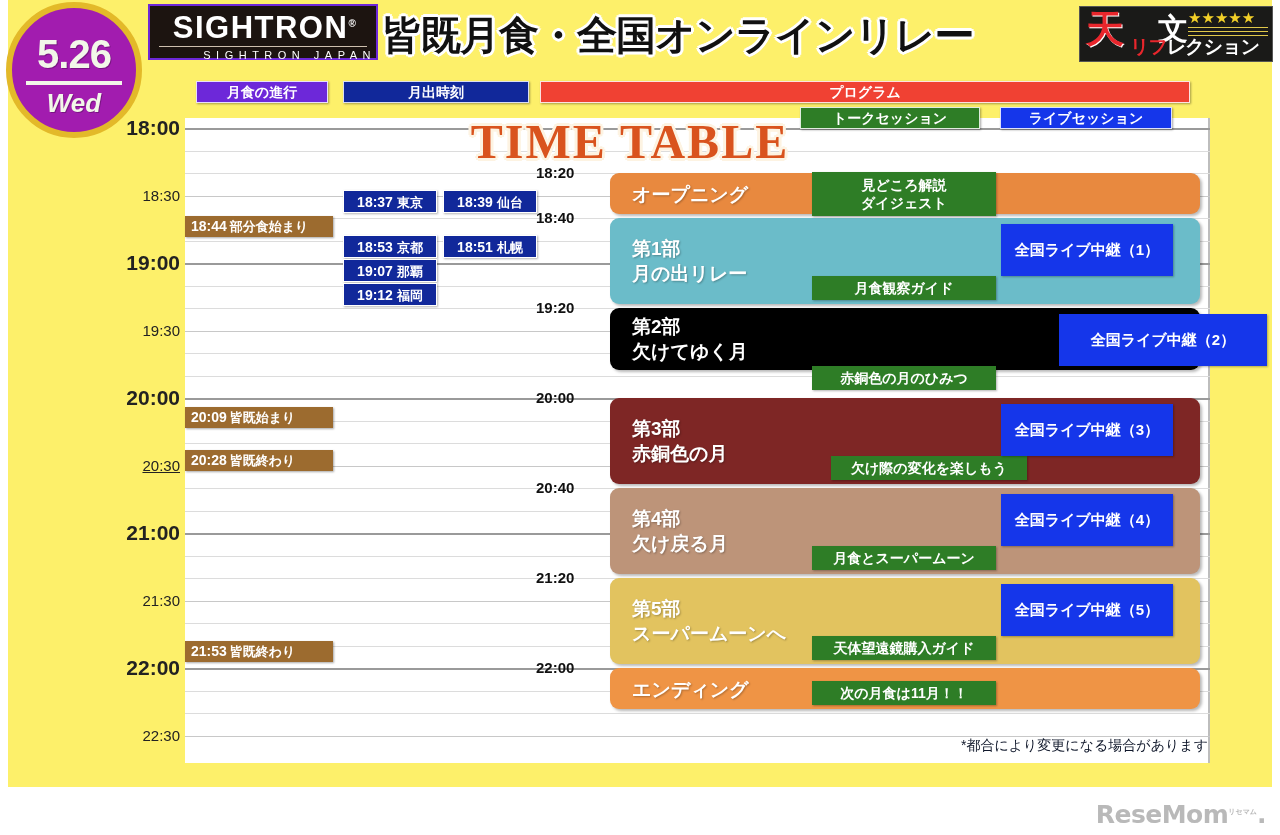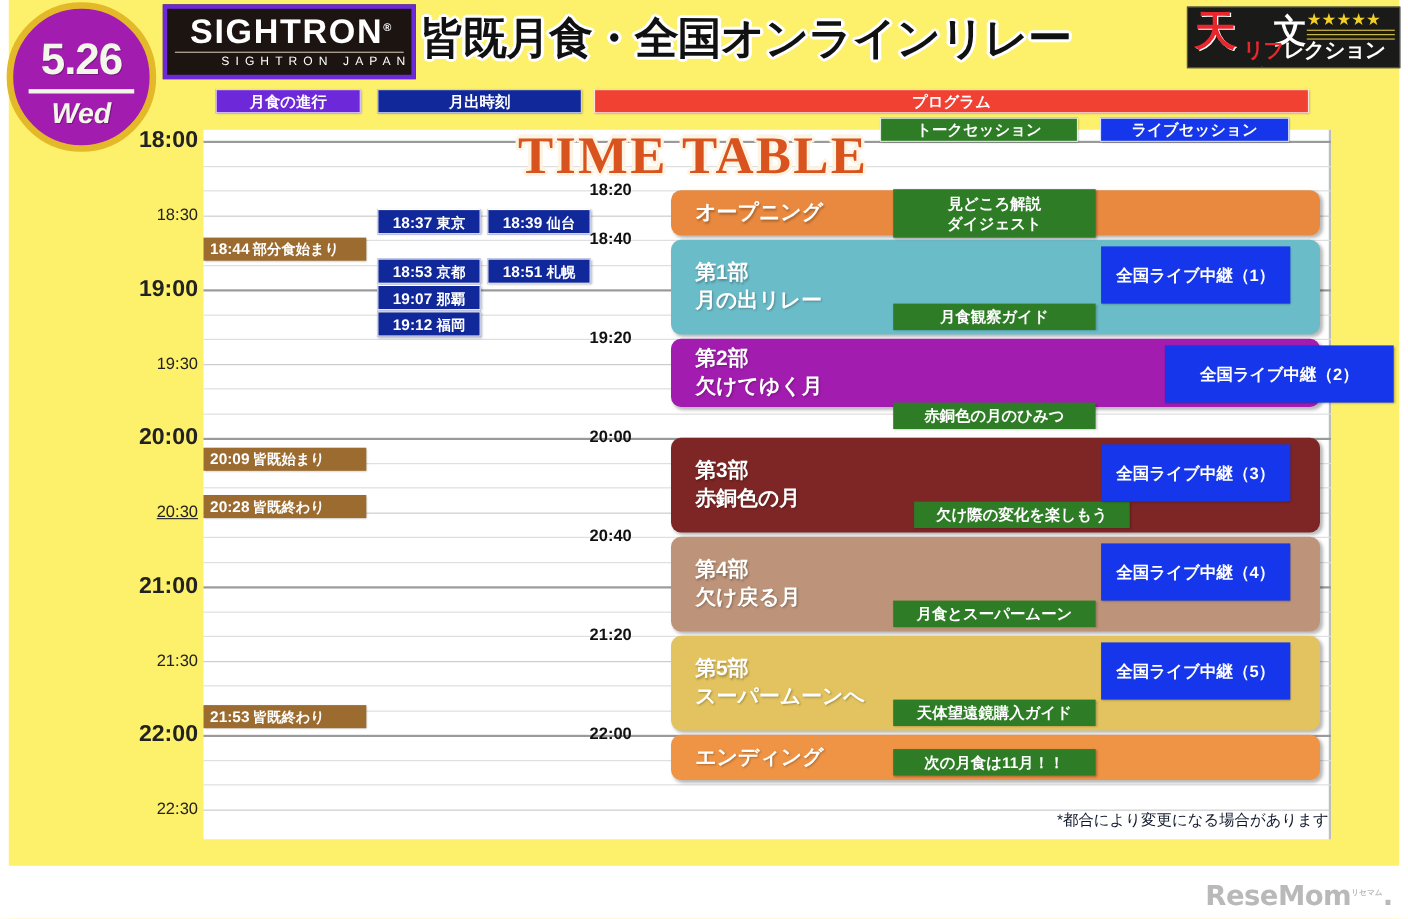--- a/index.html
+++ b/index.html
@@ -51,23 +51,23 @@
   }
   .date-badge .d-rule{
     width:96px; height:4px; background:#f2f7e9; margin:7px auto 5px auto;
   }
   .date-badge .d-dow{
     font-size:26px; font-weight:bold; font-style:italic; line-height:1;
     text-shadow:1px 1px 0 rgba(0,0,0,.25);
   }
 
   .sightron-logo{
-    position:absolute; left:148px; top:4px; width:230px; height:68px;
+    position:absolute; left:148px; top:4px; width:230px; height:56px;
     background:#1c1410;
-    border:4px solid #6d28d9;
+    border:2px solid #6d28d9;
     color:#ffffff;
   }
   .sightron-logo .s-main{
     font-size:31px; font-weight:bold; letter-spacing:1.5px;
     text-align:center; line-height:36px; padding-left:4px;
   }
   .sightron-logo .s-reg{ font-size:10px; vertical-align:super; }
   .sightron-logo .s-rule{
     width:208px; height:1px; background:#cdbfae; margin:0 auto 2px auto;
   }
@@ -335,21 +335,21 @@
           <div class="title center" style="top: 50%;">オープニング</div>
         </div>
         <div class="talk" style="left: 702px; top: 53.5px; width: 184px; height: 44px; display: flex; align-items: center; justify-content: center;">見どころ解説
 ダイジェスト</div>
         <div class="blk" style="left: 500px; top: 100px; width: 590px; height: 86px; background: rgb(107, 188, 201);">
           <div class="title center">第1部
 月の出リレー</div>
         </div>
         <div class="talk" style="left: 702px; top: 158px; width: 184px; height: 24px; display: flex; align-items: center; justify-content: center;">月食観察ガイド</div>
         <div class="live" style="left: 891px; top: 106px; width: 172px; height: 52px;">全国ライブ中継（1）</div>
-        <div class="blk" style="left: 500px; top: 190px; width: 590px; height: 62px; background: #a21caf; text-decoration: underline;">
+        <div class="blk" style="left: 500px; top: 190px; width: 590px; height: 62px; background: #000000; text-decoration: underline;">
           <div class="title center">第2部
 欠けてゆく月</div>
         </div>
         <div class="talk" style="left: 702px; top: 248px; width: 184px; height: 24px; display: flex; align-items: center; justify-content: center;">赤銅色の月のひみつ</div>
         <div class="live" style="left: 913px; top: 196px; width: 208px; height: 52px; margin-left: 36px;">全国ライブ中継（2）</div>
         <div class="blk" style="left: 500px; top: 280px; width: 590px; height: 86px; background: rgb(126, 38, 37);">
           <div class="title center">第3部
 赤銅色の月</div>
         </div>
         <div class="talk" style="left: 696px; top: 338px; width: 196px; height: 24px; display: flex; align-items: center; justify-content: center; margin-left: 25px;">欠け際の変化を楽しもう</div>

